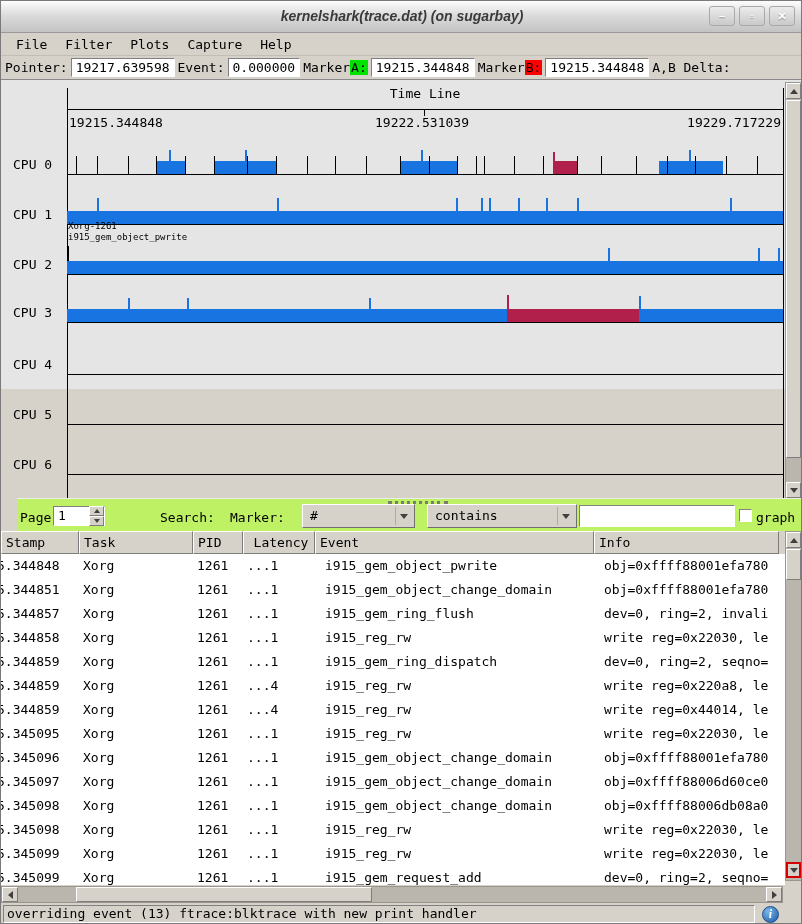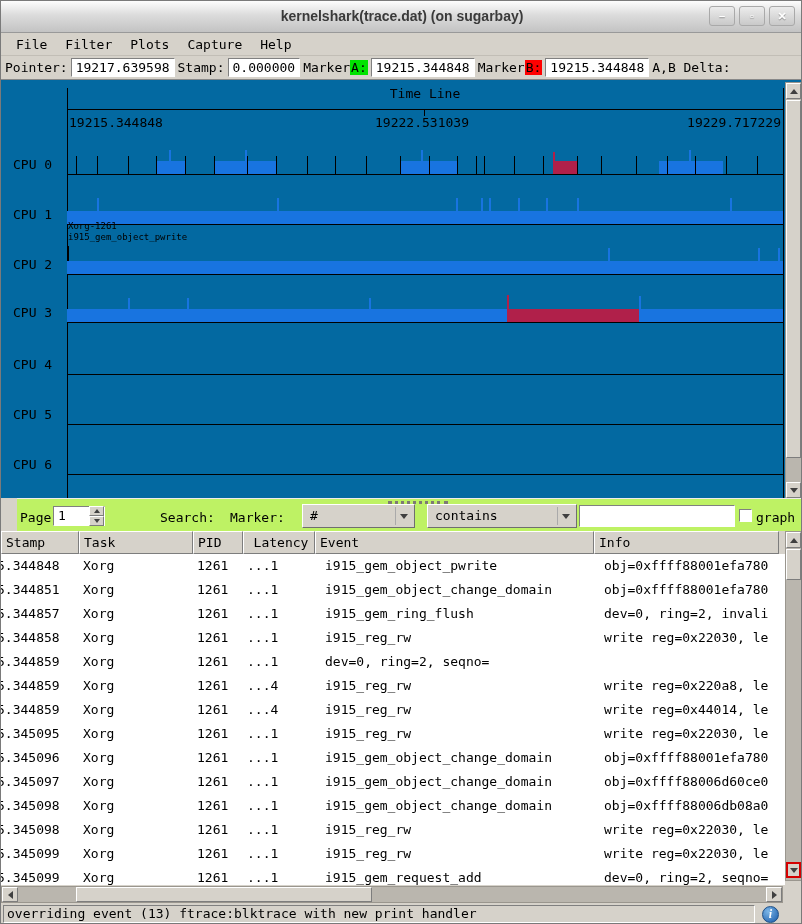--- a/index.html
+++ b/index.html
@@ -6,41 +6,41 @@
   .window{
     position:relative;width:802px;height:924px;overflow:hidden;
     background:#d6d2ca;border:1px solid #7a7a7a;box-sizing:border-box;
     font-family:"DejaVu Sans Mono",monospace;font-size:13px;color:#000;
   }
   
   .titlebar{position:absolute;left:0;top:0;width:802px;height:32px;
     background:linear-gradient(#fdfdfd,#dcdcdc 45%,#c3c3c3);
     border-bottom:1px solid #999;box-sizing:border-box;}
   .title-text{position:absolute;left:0;right:0;top:7px;text-align:center;
-    font-family:"Liberation Sans",sans-serif;font-weight:bold;font-size:14px;color:#3a3a3a;}
+    font-family:"Liberation Sans",sans-serif;font-weight:bold;font-size:14px;color:#3a3a3a;font-style:italic;}
   .winbtns{position:absolute;right:8px;top:5px;display:flex;gap:4px;}
   .winbtn{width:24px;height:18px;border:1px solid #a9a9a9;border-radius:3px;
     background:linear-gradient(#ececec,#c9c9c9);display:flex;align-items:center;justify-content:center;
     color:#fff;font-size:11px;font-family:"Liberation Sans",sans-serif;font-weight:bold;
     text-shadow:0 1px 1px #888;}
   
   .menubar{position:absolute;left:0;top:32px;width:802px;height:23px;background:#d6d2ca;
     display:flex;align-items:center;padding-left:6px;box-sizing:border-box;border-bottom:1px solid #c2beb6;}
   .menu-item{padding:2px 9px;white-space:nowrap;}
   
   .markerbar{position:absolute;left:0;top:55px;width:802px;height:23px;background:#d6d2ca;
     display:flex;align-items:center;padding-left:4px;box-sizing:border-box;white-space:nowrap;overflow:hidden;}
   .markerbar span{flex:none;}
   .valbox{display:inline-block;background:#fff;border:1px solid;border-color:#808080 #fff #fff #808080;
     padding:0 4px;height:17px;line-height:17px;margin:0 3px;}
   .mk{display:inline-block;padding:0 1px;}
   .mkA{background:#00e300;}
   .mkB{background:#ff0000;}
   
-  .graph{position:absolute;left:0;top:78px;width:802px;height:419px;background:#0369a1;
+  .graph{position:absolute;left:0;top:78px;width:802px;height:310px;background:#e5e5e5;
     border-top:1px solid #888;box-sizing:border-box;}
   .abs{position:absolute;}
   .hline{position:absolute;background:#000;height:1px;}
   .vline{position:absolute;background:#000;width:1px;}
   .cpu-label{position:absolute;left:12px;width:50px;height:16px;line-height:16px;}
   .graph-tooltip{position:absolute;background:#f1f0a8;border:1px solid #000;
     padding:1px 7px;height:19px;line-height:19px;white-space:nowrap;}
   .hover-label{position:absolute;font-size:9px;line-height:11px;white-space:nowrap;}
   
   .sb-v{position:absolute;width:17px;background:#bab6ae;border:1px solid #9a968e;box-sizing:border-box;}
@@ -114,21 +114,21 @@
       <span class="menu-item">File</span>
       <span class="menu-item">Filter</span>
       <span class="menu-item">Plots</span>
       <span class="menu-item">Capture</span>
       <span class="menu-item">Help</span>
     </div>
 
   <div class="markerbar">
     <span>Pointer:</span>
     <span class="valbox">19217.639598</span>
-    <span>Stamp:</span>
+    <span>Event:</span>
     <span class="valbox">0.000000</span>
     <span>Marker</span>
       <span class="mk mkA">A:</span>
     <span class="valbox">19215.344848</span>
     <span>Marker</span>
       <span class="mk mkB">B:</span>
     <span class="valbox">19215.344848</span>
     <span>A,B Delta:</span>
   </div>
 
@@ -300,20 +300,21 @@
         <div class="td pid" style="width: 50px;">1261</div>
         <div class="td latency" style="width: 78px;">...1</div>
         <div class="td event" style="width: 279px;">i915_reg_rw</div>
         <div class="td info" style="width: 185px;">write reg=0x22030, le</div>
       </div>
       <div class="tr">
         <div class="td stamp" style="width: 78px;"><span>5.344859</span></div>
         <div class="td task" style="width: 114px;">Xorg</div>
         <div class="td pid" style="width: 50px;">1261</div>
         <div class="td latency" style="width: 78px;">...1</div>
+        <div class="td event" style="width: 279px;">i915_gem_ring_dispatch</div>
         <div class="td info" style="width: 185px;">dev=0, ring=2, seqno=</div>
       </div>
       <div class="tr">
         <div class="td stamp" style="width: 78px;"><span>5.344859</span></div>
         <div class="td task" style="width: 114px;">Xorg</div>
         <div class="td pid" style="width: 50px;">1261</div>
         <div class="td latency" style="width: 78px;">...4</div>
         <div class="td event" style="width: 279px;">i915_reg_rw</div>
         <div class="td info" style="width: 185px;">write reg=0x220a8, le</div>
       </div>

